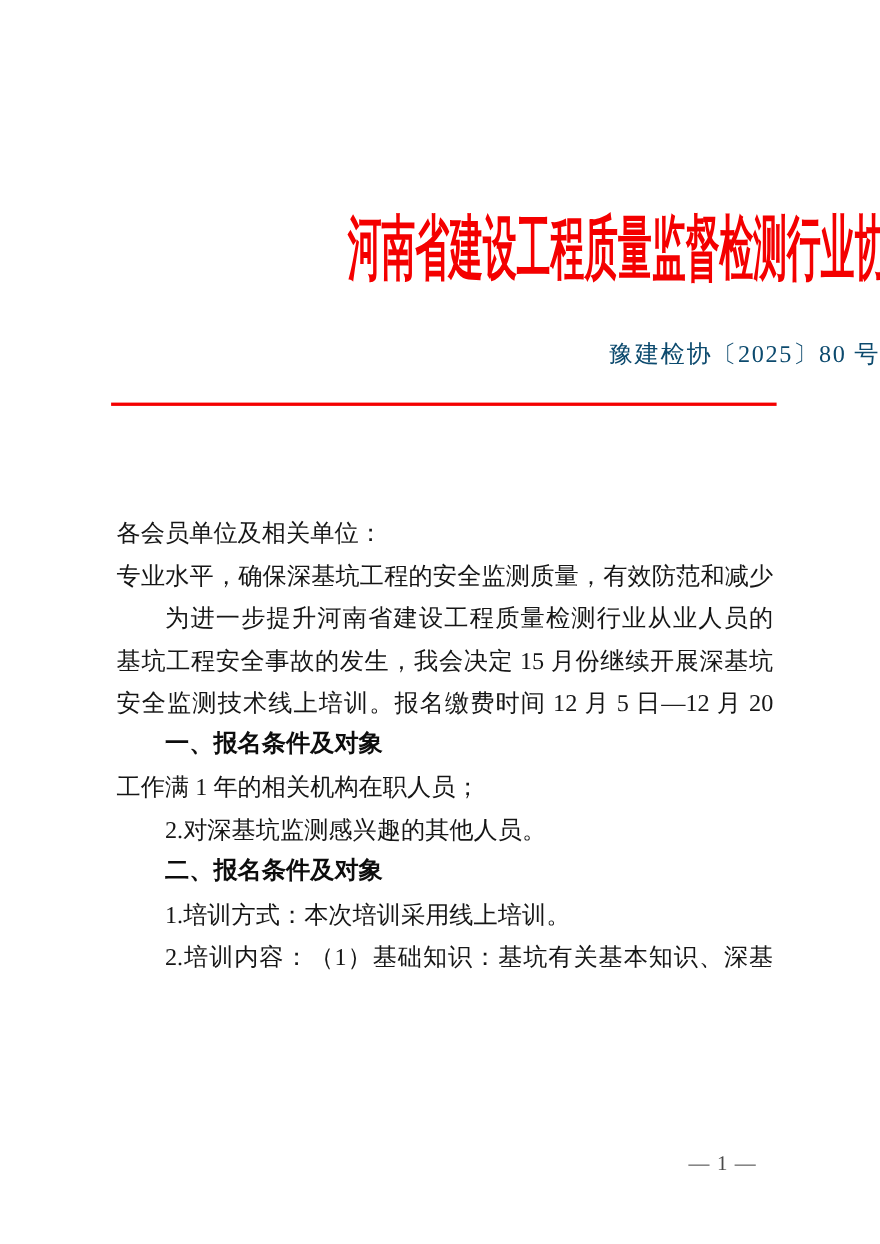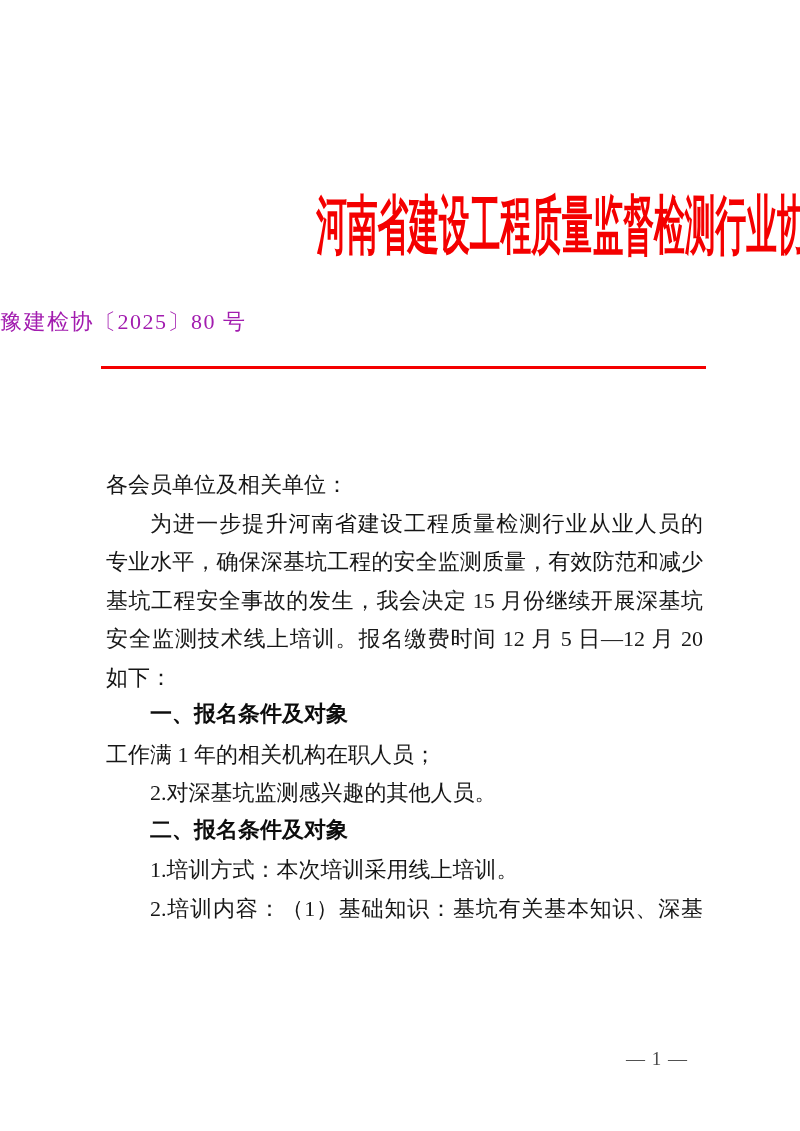--- a/index.html
+++ b/index.html
@@ -37,25 +37,25 @@
     transform: scaleX(0.48);
     transform-origin: 50% 50%;
   }
 
   
   .doc-number {
     position: absolute;
     top: 307px;
     left: 0;
     width: 800px;
-    text-align: left;
+    text-align: right;
     font-size: 22px;
     line-height: 30px;
     letter-spacing: 1.5px;
-    color: #a21caf;
+    color: #0c4a6e;
   }
 
   
   .red-rule {
     position: absolute;
     top: 366px;
     left: 101px;
     width: 605px;
     height: 3px;
     background: var(--red);
@@ -134,25 +134,24 @@
     <span class="letterhead-text">河南省建设工程质量监督检测行业协会文件</span>
   </div>
 
   <div class="doc-number">豫建检协〔2025〕80 号</div>
 
   <div class="red-rule"></div>
 
 
   <div class="doc-body">
       <div class="line plain">各会员单位及相关单位：</div>
+      <div class="line justify">专业水平，确保深基坑工程的安全监测质量，有效防范和减少</div>
       <div class="line indent-justify">为进一步提升河南省建设工程质量检测行业从业人员的</div>
-      <div class="line justify">专业水平，确保深基坑工程的安全监测质量，有效防范和减少</div>
       <div class="line justify">基坑工程安全事故的发生，我会决定 15 月份继续开展深基坑</div>
       <div class="line justify">安全监测技术线上培训。报名缴费时间 12 月 5 日—12 月 20</div>
-      <div class="line plain">如下：</div>
       <div class="line heading">一、报名条件及对象</div>
       <div class="line plain">工作满 1 年的相关机构在职人员；</div>
       <div class="line indent">2.对深基坑监测感兴趣的其他人员。</div>
       <div class="line heading">二、报名条件及对象</div>
       <div class="line indent">1.培训方式：本次培训采用线上培训。</div>
       <div class="line indent-justify">2.培训内容：（1）基础知识：基坑有关基本知识、深基</div>
     </div>
 
   <div class="page-number">— 1 —</div>
 

